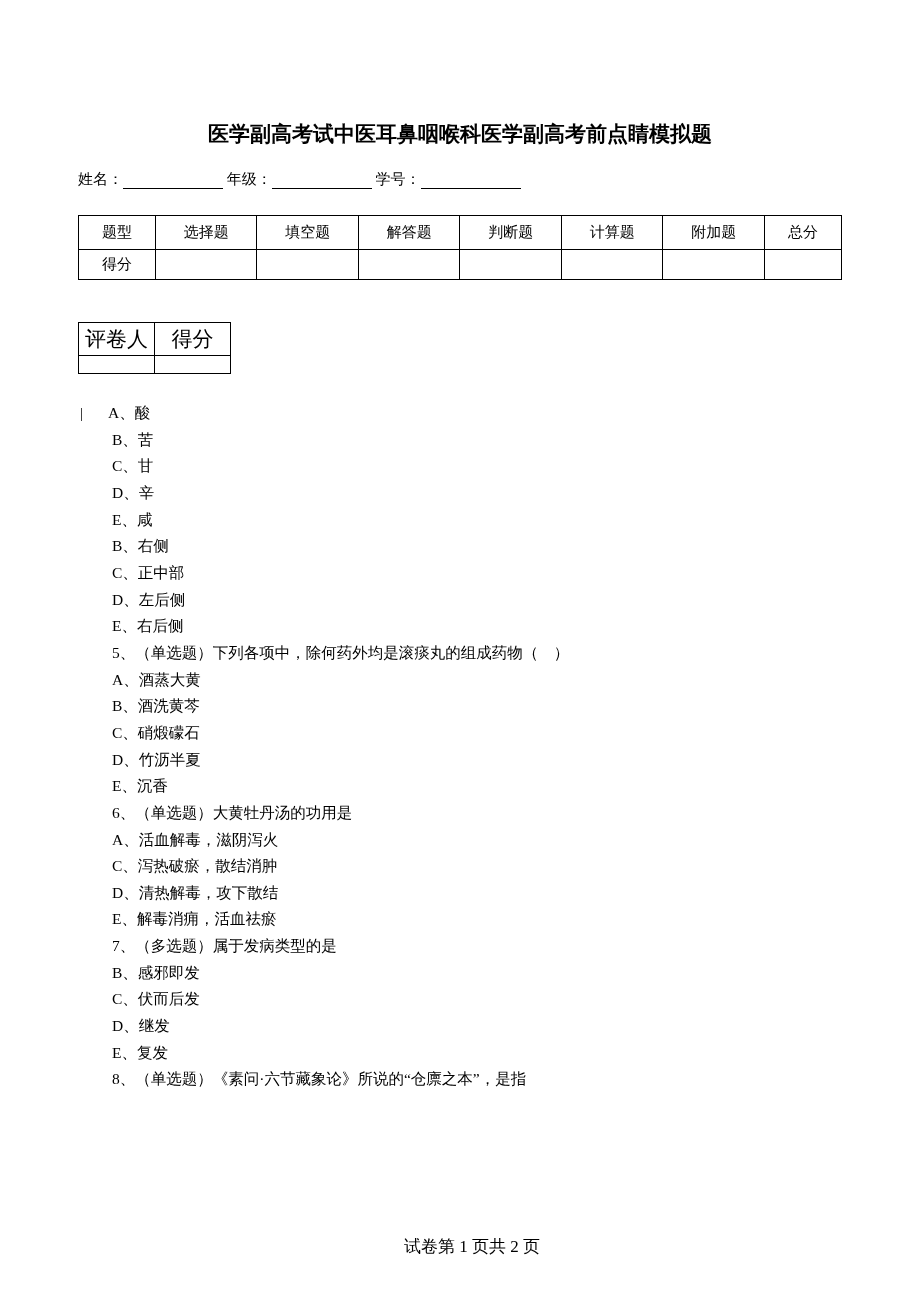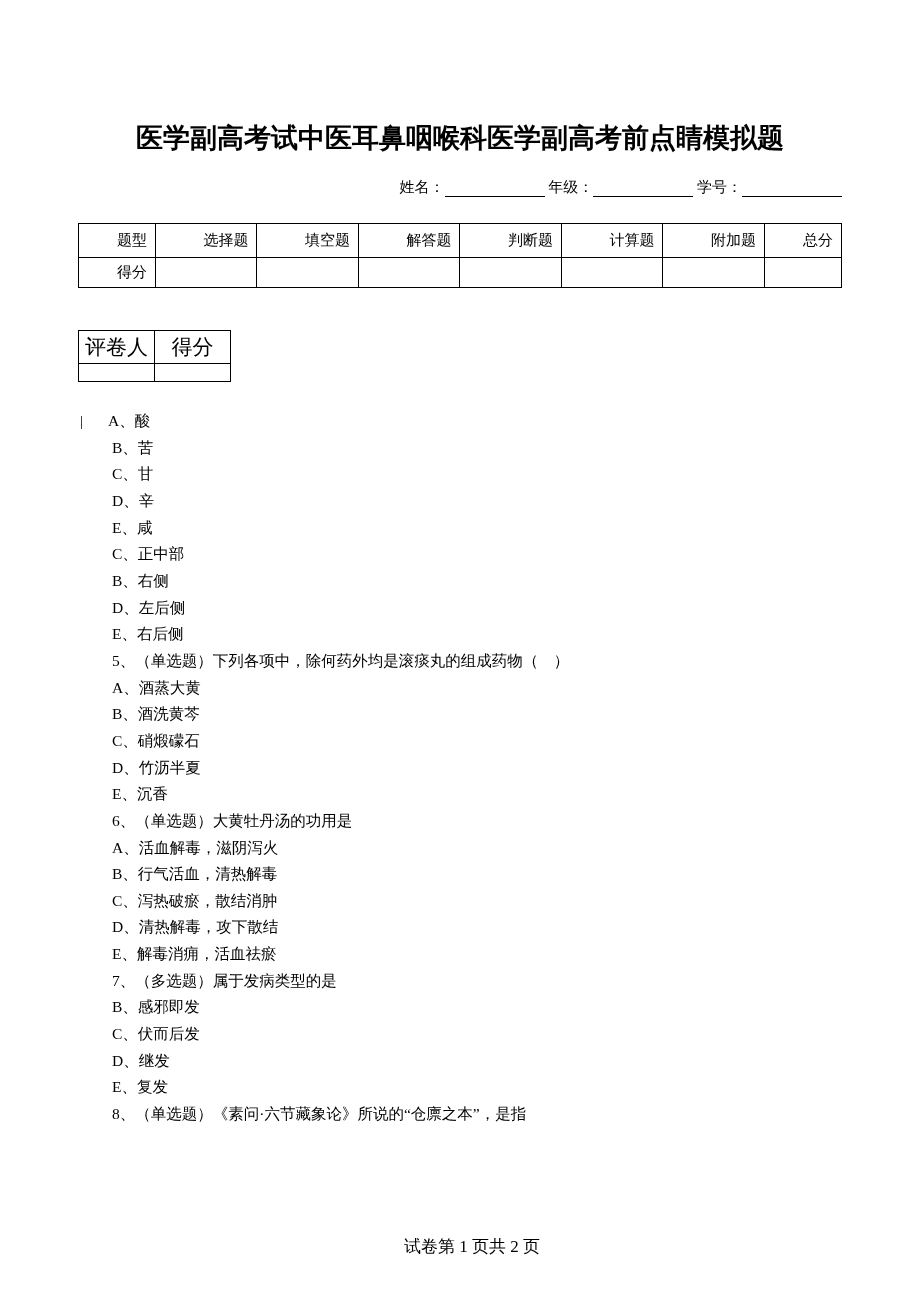--- a/index.html
+++ b/index.html
@@ -13,47 +13,47 @@
       width: 920px;
       height: 1302px;
       position: relative;
       color: #000;
     }
     .page {
       padding: 120px 78px 40px 78px;
     }
     .title {
       text-align: center;
-      font-size: 27px;
+      font-size: 21px;
       font-weight: bold;
       margin-bottom: 22px;
       font-family: "SimHei", "黑体", sans-serif;
     }
     .info-line {
-      text-align: right;
+      text-align: left;
       font-size: 15px;
       margin-bottom: 26px;
     }
     .blank {
       display: inline-block;
       border-bottom: 1px solid #000;
       min-width: 100px;
       height: 16px;
       vertical-align: bottom;
     }
     table {
       border-collapse: collapse;
     }
     .score-table {
       width: 100%;
       margin-bottom: 42px;
     }
     .score-table td {
       border: 1px solid #000;
-      text-align: right;
+      text-align: center;
       font-size: 15px;
       height: 34px;
       padding: 4px 8px;
     }
     .score-table .row-body td {
       height: 30px;
     }
     .grader-table {
       margin-bottom: 26px;
     }
@@ -143,33 +143,32 @@
     </tr>
   </tbody>
     </table>
 
   <div class="content" id="content-container">
   <div class="first-line"><span class="vbar">|</span><span>A、酸</span></div>
       <div class="line">B、苦</div>
       <div class="line">C、甘</div>
       <div class="line">D、辛</div>
       <div class="line">E、咸</div>
+      <div class="line">B、右侧</div>
       <div class="line">C、正中部</div>
-      <div class="line">B、右侧</div>
       <div class="line">D、左后侧</div>
       <div class="line">E、右后侧</div>
       <div class="line">5、（单选题）下列各项中，除何药外均是滚痰丸的组成药物（　）</div>
       <div class="line">A、酒蒸大黄</div>
       <div class="line">B、酒洗黄芩</div>
       <div class="line">C、硝煅礞石</div>
       <div class="line">D、竹沥半夏</div>
       <div class="line">E、沉香</div>
       <div class="line">6、（单选题）大黄牡丹汤的功用是</div>
       <div class="line">A、活血解毒，滋阴泻火</div>
-      <div class="line">B、行气活血，清热解毒</div>
       <div class="line">C、泻热破瘀，散结消肿</div>
       <div class="line">D、清热解毒，攻下散结</div>
       <div class="line">E、解毒消痈，活血祛瘀</div>
       <div class="line">7、（多选题）属于发病类型的是</div>
       <div class="line">B、感邪即发</div>
       <div class="line">C、伏而后发</div>
       <div class="line">D、继发</div>
       <div class="line">E、复发</div>
       <div class="line">8、（单选题）《素问·六节藏象论》所说的“仓廪之本”，是指</div>
     </div>

